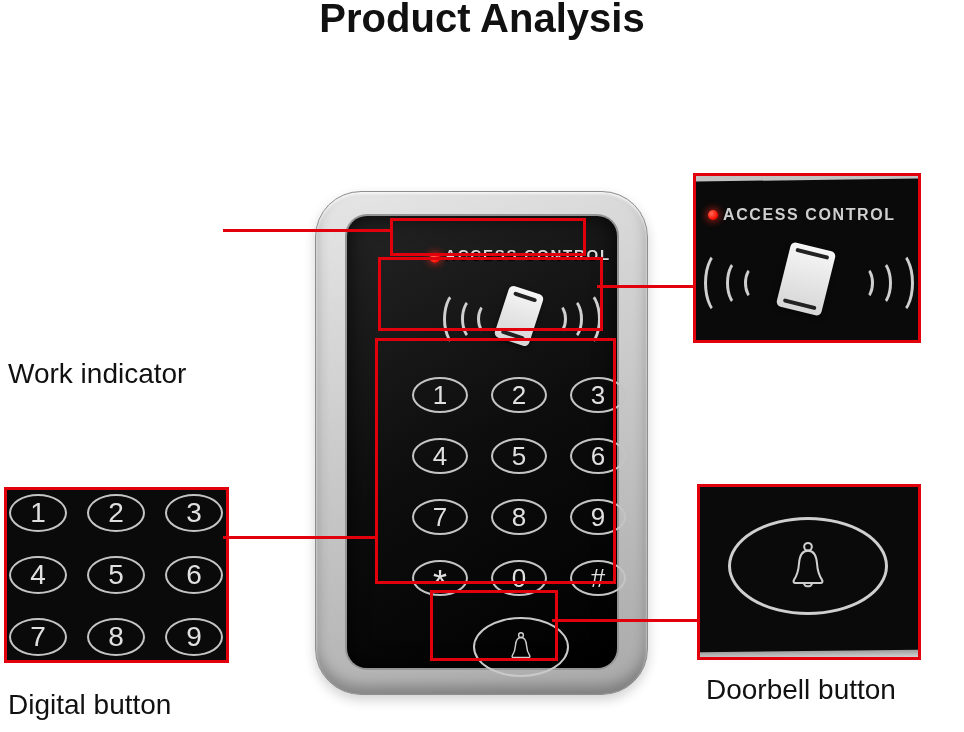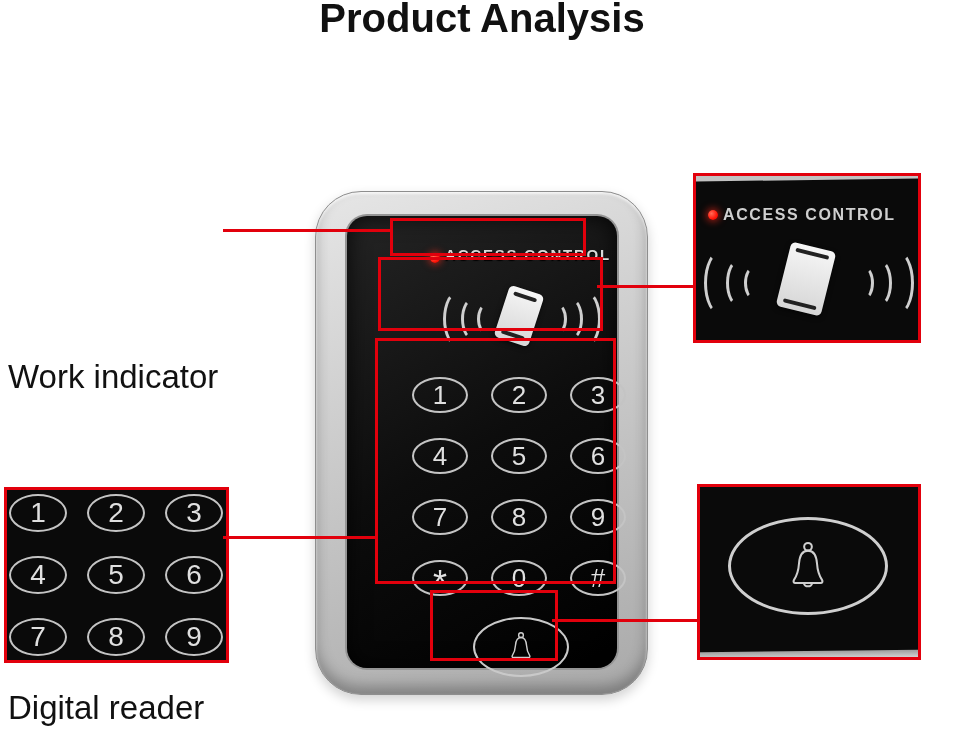--- a/index.html
+++ b/index.html
@@ -99,21 +99,21 @@
     column-gap:20px;row-gap:24px;}
   #co-digital .key{font-size:28px;}
 
   
   #co-doorbell .bell-oval{position:absolute;left:28px;top:30px;width:154px;height:92px;
     border:3px solid #cfcfcf;border-radius:50%;display:flex;align-items:center;justify-content:center;}
   #co-doorbell .bezel-bottom{position:absolute;left:-4px;bottom:-2px;right:-4px;height:8px;
     background:linear-gradient(180deg,#9e9e9e,#d8d8d8);transform:rotate(-0.6deg);}
 
   
-  .label{position:absolute;font-size:33px;color:#111;white-space:nowrap;z-index:3;}
+  .label{position:absolute;font-size:28px;color:#111;white-space:nowrap;z-index:3;}
   #lbl-work{left:8px;top:358px;}
   #lbl-reader{left:676px;top:359px;}
   #lbl-digital{left:8px;top:689px;}
   #lbl-doorbell{left:706px;top:674px;}
 
   svg.bell{display:block;}
 </style>
 </head>
 <body>
 
@@ -244,15 +244,16 @@
       <svg class="bell" width="46" height="52" viewBox="0 0 40 46" fill="none" stroke="#cfcfcf" stroke-width="1.8">
         <circle cx="20" cy="6" r="3.4"></circle>
         <path d="M20 9.4 C 14.5 9.4 12.5 14.5 12 21 C 11.6 27.5 9.5 32.5 7.5 35.5 C 6.8 36.6 7.3 38 8.8 38 L 31.2 38 C 32.7 38 33.2 36.6 32.5 35.5 C 30.5 32.5 28.4 27.5 28 21 C 27.5 14.5 25.5 9.4 20 9.4 Z"></path>
         <path d="M16.4 38 a3.6 3 0 0 0 7.2 0"></path>
       </svg>
     </div>
     <div class="bezel-bottom"></div>
   </div>
 
   <div class="label" id="lbl-work">Work indicator</div>
-  <div class="label" id="lbl-digital">Digital reader</div>
+  <div class="label" id="lbl-digital">Digital button</div>
+  <div class="label" id="lbl-doorbell">Doorbell button</div>
 
 </div>
 
 </body></html>

